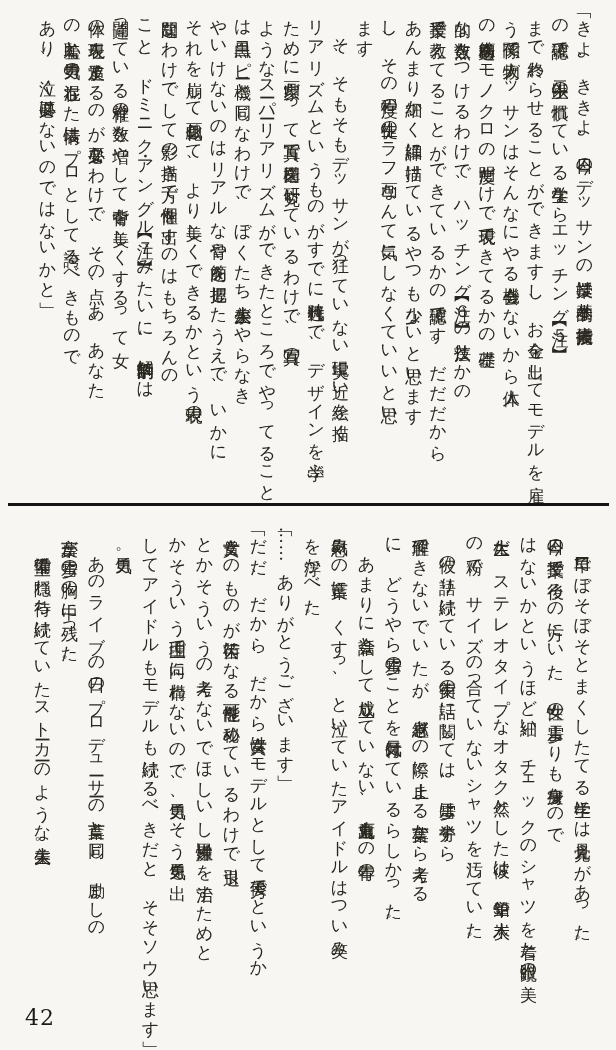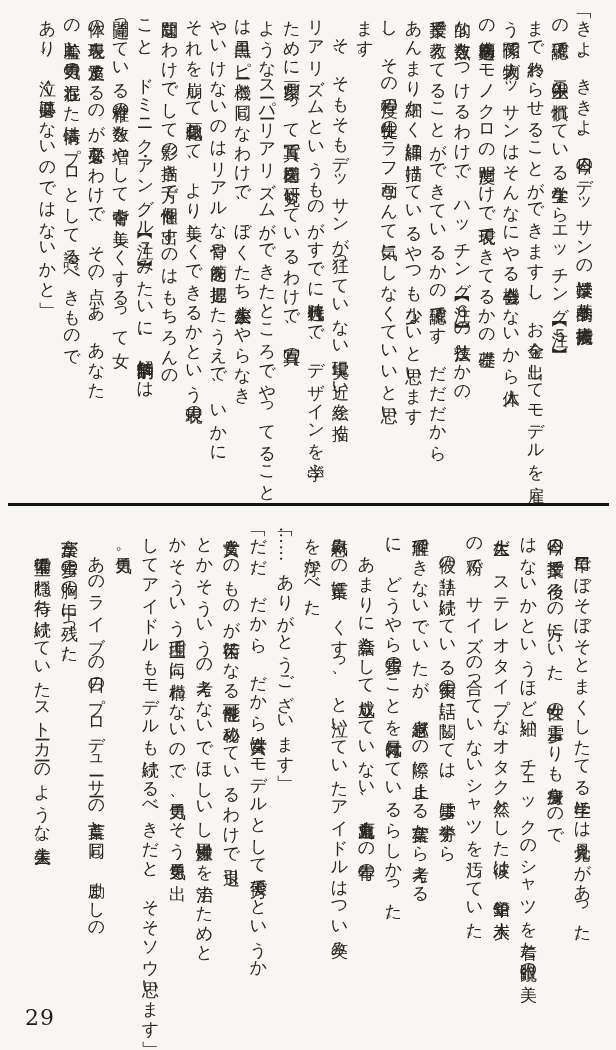--- a/index.html
+++ b/index.html
@@ -89,14 +89,14 @@
       <div class="vline">貴女そのものが芸術になる可能性を秘めているわけで引退</div>
       <div class="vline">とかそういうの考えないでほしいし男性嫌いを治すためと</div>
       <div class="vline">かそういう理由で一向に構わないので、勇気、そう勇気を出</div>
       <div class="vline">してアイドルもモデルも続けるべきだと、そそソウ思います」</div>
       <div class="vline">　勇気。</div>
       <div class="vline">　あのライブの日のプロデューサーの言葉と同じ、励ましの</div>
       <div class="vline">言葉が雪歩の胸の中に残った。</div>
       <div class="vline">　準備室で隠れ待ち続けていたストーカーのような美大生。</div>
     </section>
 
-  <div class="page-number">29</div>
+  <div class="page-number">42</div>
 </div>
 
 </body></html>

